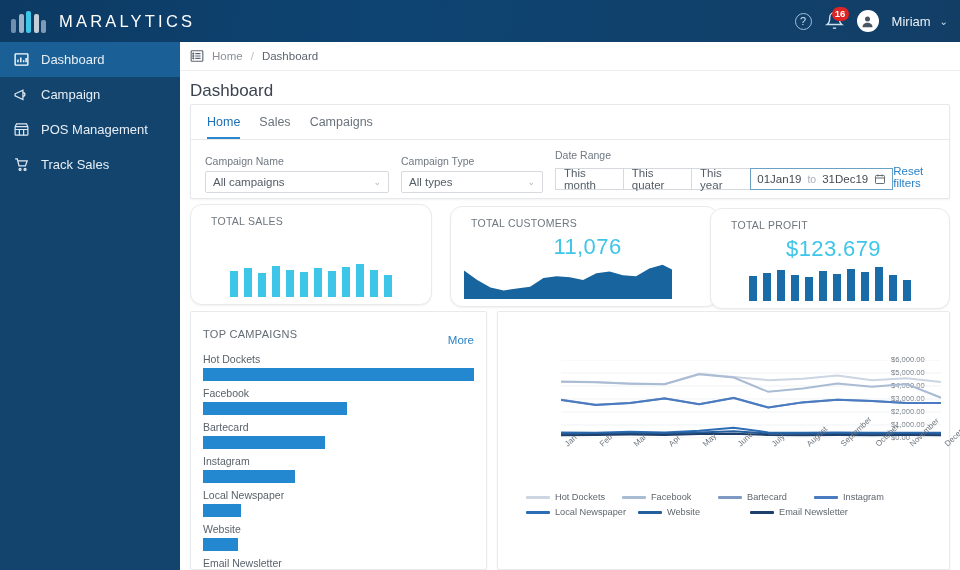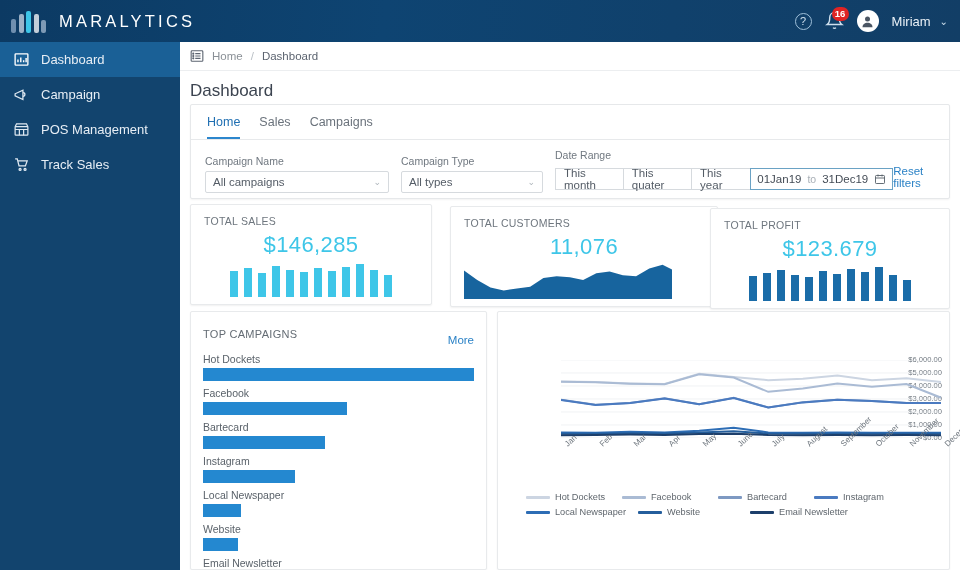--- a/index.html
+++ b/index.html
@@ -101,21 +101,21 @@
     padding: 0 6px; gap: 6px; font-size: 11.5px; color: #444c56; cursor: pointer;
     margin-left: -1px; width: 144px;
   }
   .daterange .to { color: #a8afb6; font-size: 10.5px; }
   .cal-ic { margin-left: auto; }
   .resetlink { font-size: 11.5px; color: #2b82c6; margin-left: 0; cursor: pointer; padding-bottom: 4px; }
 
   
   .kpi {
     position: absolute; background: #fff; border: 1px solid #e8eaec;
-    border-radius: 2px; box-shadow: 0 1px 2px rgba(0,0,0,.06);
+    border-radius: 12px; box-shadow: 0 1px 2px rgba(0,0,0,.06); padding-left: 7px;
   }
   #kpi1 { left: 190px; top: 204px; width: 242px; height: 101px; }
   #kpi2 { left: 450px; top: 206px; width: 268px; height: 101px; }
   #kpi3 { left: 710px; top: 208px; width: 240px; height: 101px; }
   .kpi-label { font-size: 10.5px; color: #6e767e; padding: 10px 0 0 13px; letter-spacing: .25px; }
   .kpi-value { text-align: center; font-size: 22px; color: #3ec6e8; margin-top: 5px; letter-spacing: .4px; }
   .kpi-value.navy { color: #3ec6e8; }
   .kpi-spark { position: absolute; left: 0; bottom: 7px; width: 100%; height: 38px; }
   .kpi-bars { display: flex; align-items: flex-end; justify-content: center; gap: 6px; height: 38px; }
   .kpi-bars i { display: block; width: 8px; background: #3ec6e8; }
@@ -131,22 +131,22 @@
   .bp-head { display: flex; align-items: center; padding: 10px 12px 0 12px; }
   .bp-title { font-size: 11px; color: #646c74; letter-spacing: .3px; }
   .bp-more { margin-left: auto; font-size: 11.5px; color: #2b82c6; cursor: pointer; margin-top: 12px; }
   .camp-list { padding: 7px 12px 0 12px; }
   .camp-row { margin-bottom: 6px; }
   .camp-name { font-size: 10.5px; color: #5a626a; margin-bottom: 3px; }
   .camp-bar { height: 13px; background: #2488d0; }
 
   .trend-body { position: relative; width: 100%; height: 200px; }
   .ylab {
-    position: absolute; right: 7px; font-size: 7.6px; color: #6e767e;
-    text-align: right; white-space: nowrap;
+    position: absolute; right: 0; font-size: 7.6px; color: #6e767e;
+    white-space: nowrap;
   }
   .xlab {
     position: absolute; font-size: 8px; color: #6e767e;
     transform: rotate(-44deg); transform-origin: left top; white-space: nowrap;
   }
   .legend { position: absolute; left: 28px; top: 180px; width: 420px; }
   .lg-row { display: flex; align-items: center; }
   .lg-item { display: flex; align-items: center; gap: 5px; font-size: 9.2px; color: #5f666d; }
   .lg-line { display: block; width: 24px; height: 3px; border-radius: 1px; }
 </style>
@@ -281,21 +281,20 @@
             </svg>
           </div>
           <span class="resetlink">Reset filters</span>
         </div>
       </div>
     </div>
   </div>
 
   <div class="kpi" id="kpi1">
     <div class="kpi-label">TOTAL SALES</div>
-    <div class="kpi-value">$146,285</div>
     <div class="kpi-spark">
       <div class="kpi-bars" id="bars1">
           <i style="height: 26px;"></i>
           <i style="height: 29px;"></i>
           <i style="height: 24px;"></i>
           <i style="height: 31px;"></i>
           <i style="height: 27px;"></i>
           <i style="height: 25px;"></i>
           <i style="height: 29px;"></i>
           <i style="height: 26px;"></i>

